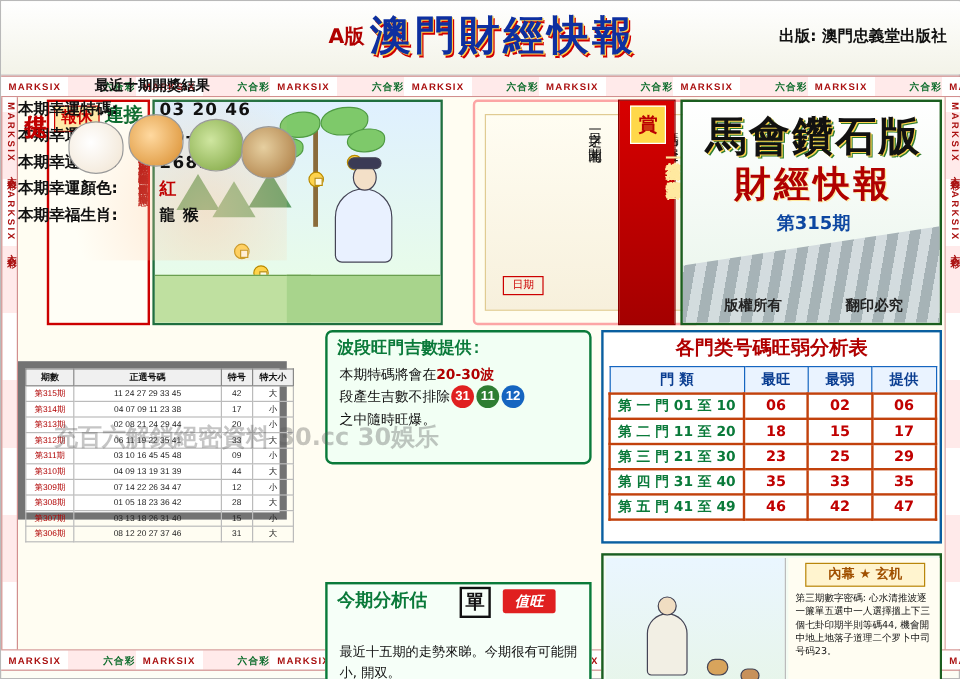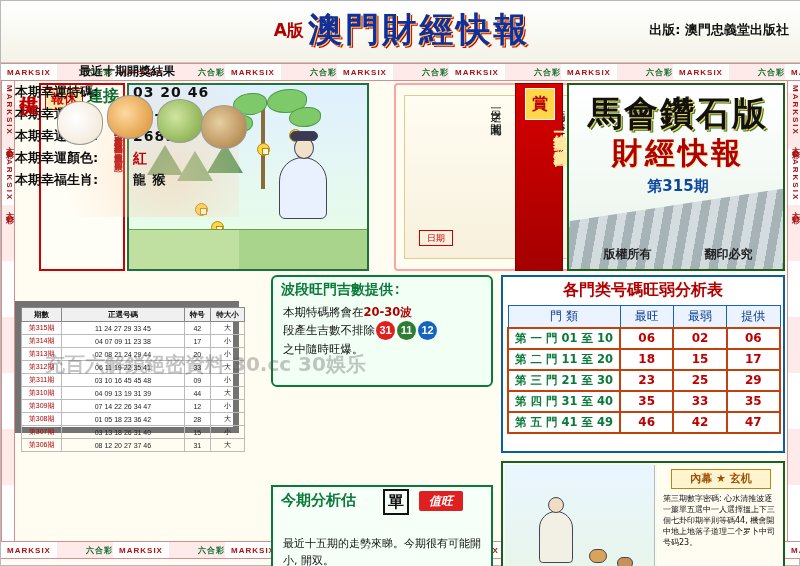--- a/index.html
+++ b/index.html
@@ -293,21 +293,21 @@
     font-size:16px; font-weight:bold; color:#b00000;
     font-family:"DejaVu Sans", sans-serif;
   }
   table.an {
     position:absolute; left:4px; top:28px; width:274px;
     border-collapse:collapse;
     font-family:"DejaVu Sans", sans-serif;
   }
   table.an th {
     border:1px solid #1565c0; background:#eaf3ff;
-    font-size:12px; color:#0a3d91; height:22px; font-weight:normal;
+    font-size:12px; color:#0a3d91; height:22px; font-weight:bold;
   }
   table.an td {
     border:2px solid #c2410c; height:21px; text-align:center;
     font-size:12px; color:#111;
   }
   table.an td.cat { color:#0a7a3a; font-weight:bold; font-size:11.5px; }
   table.an td.num { color:#c00000; font-weight:bold; }
 
   
   .panel-results {

